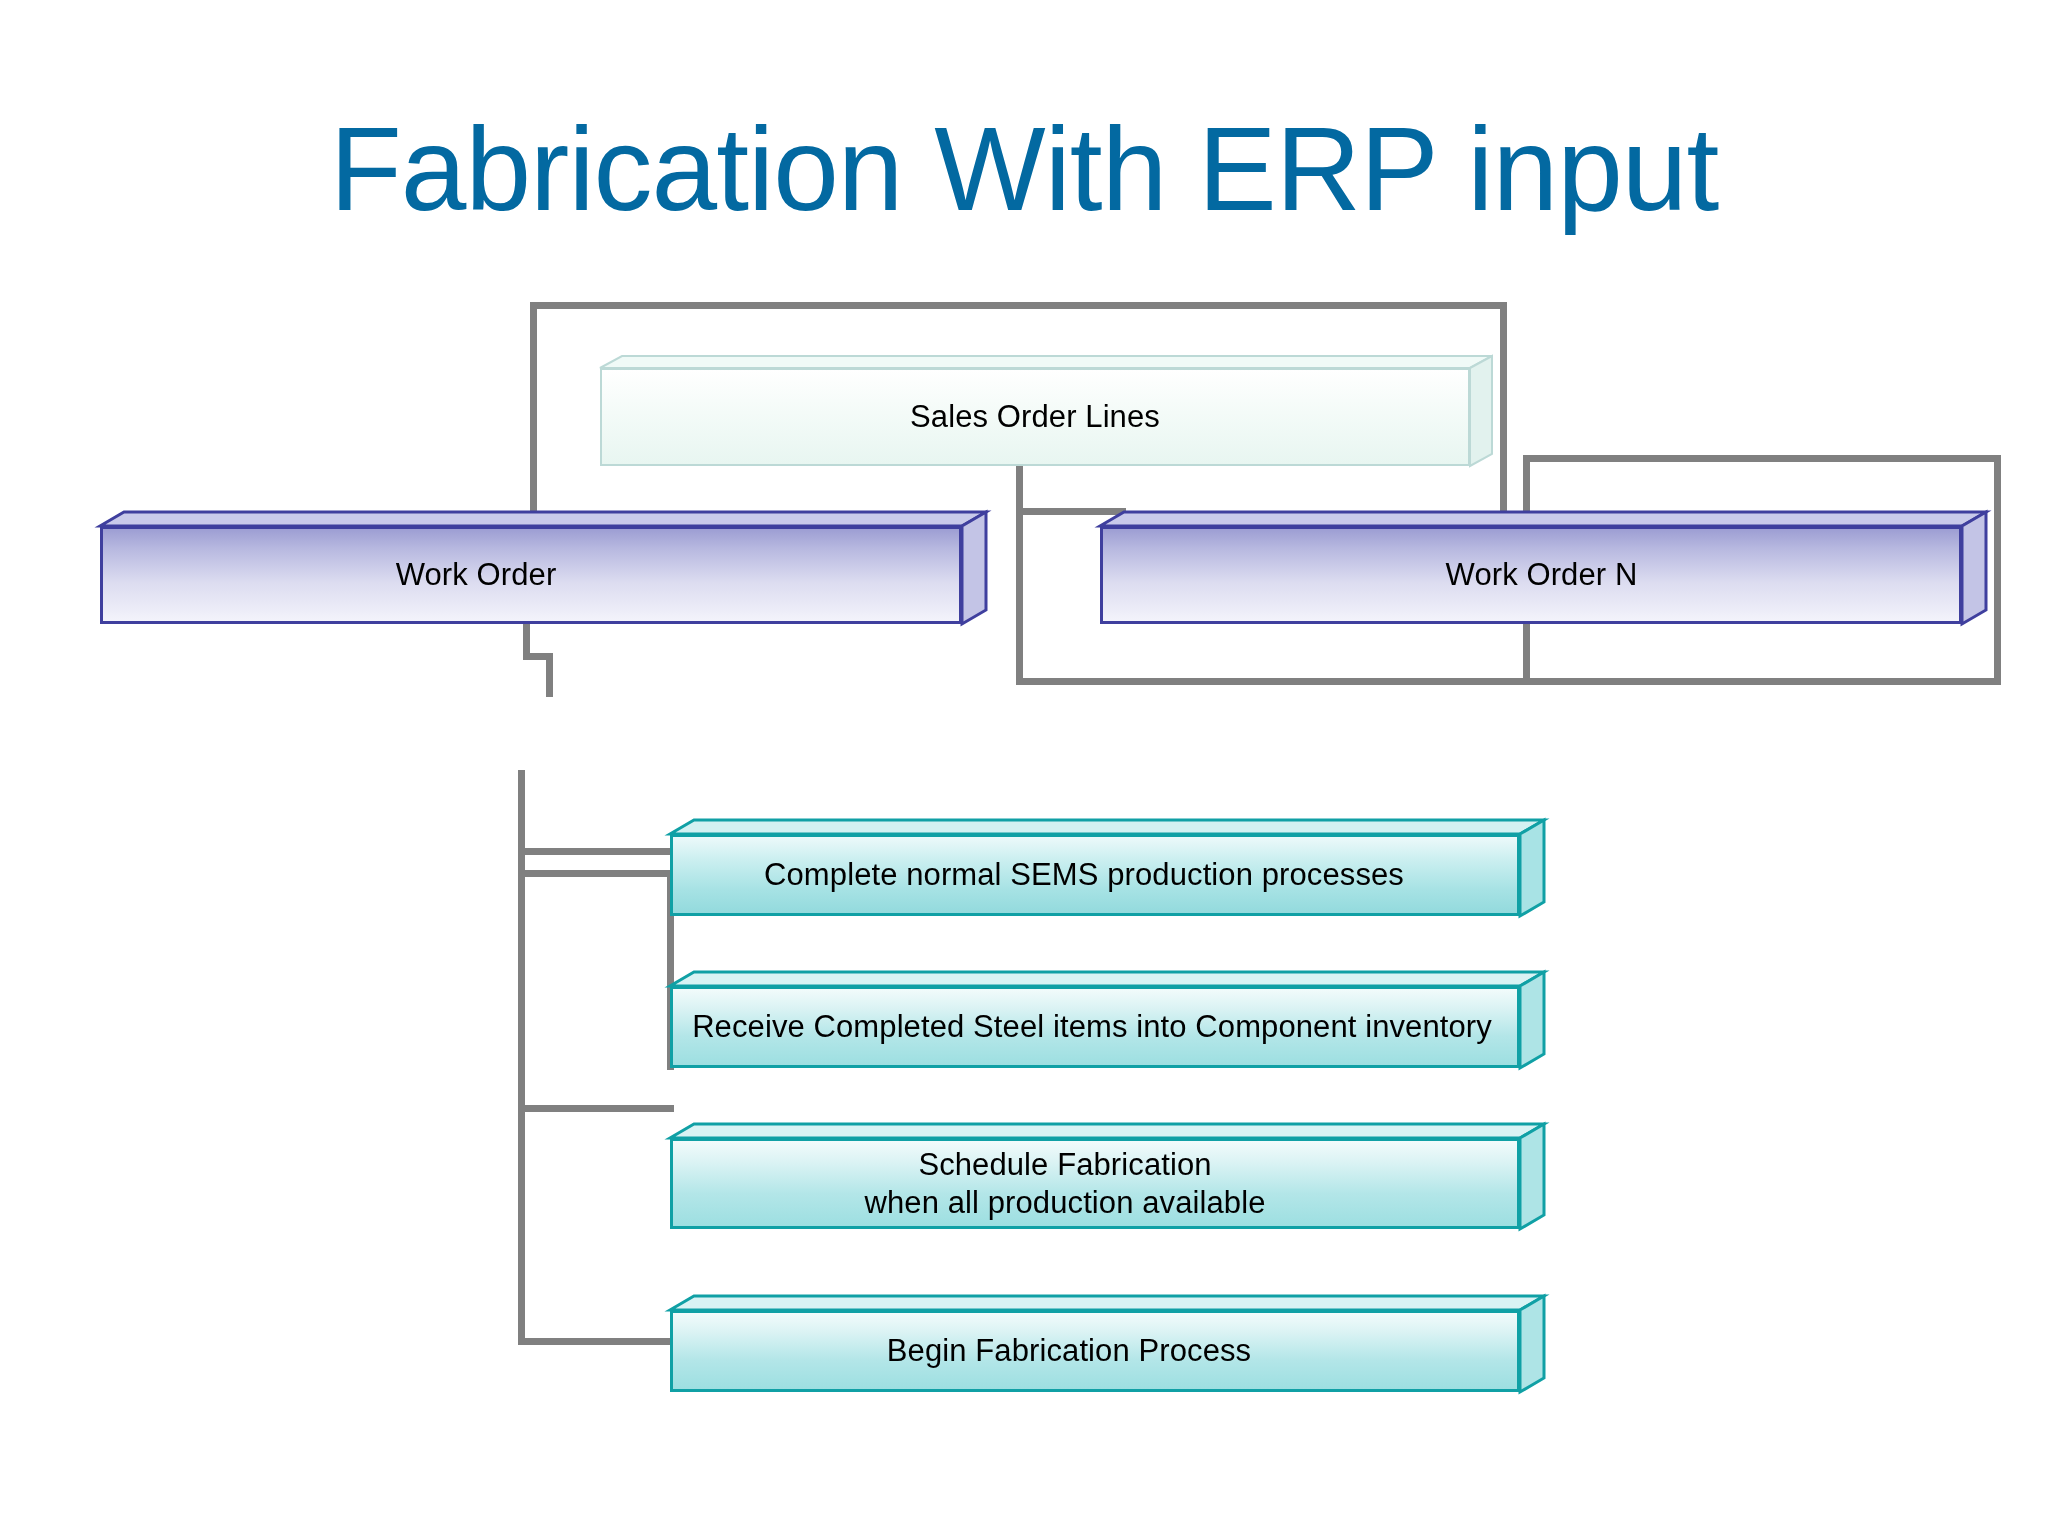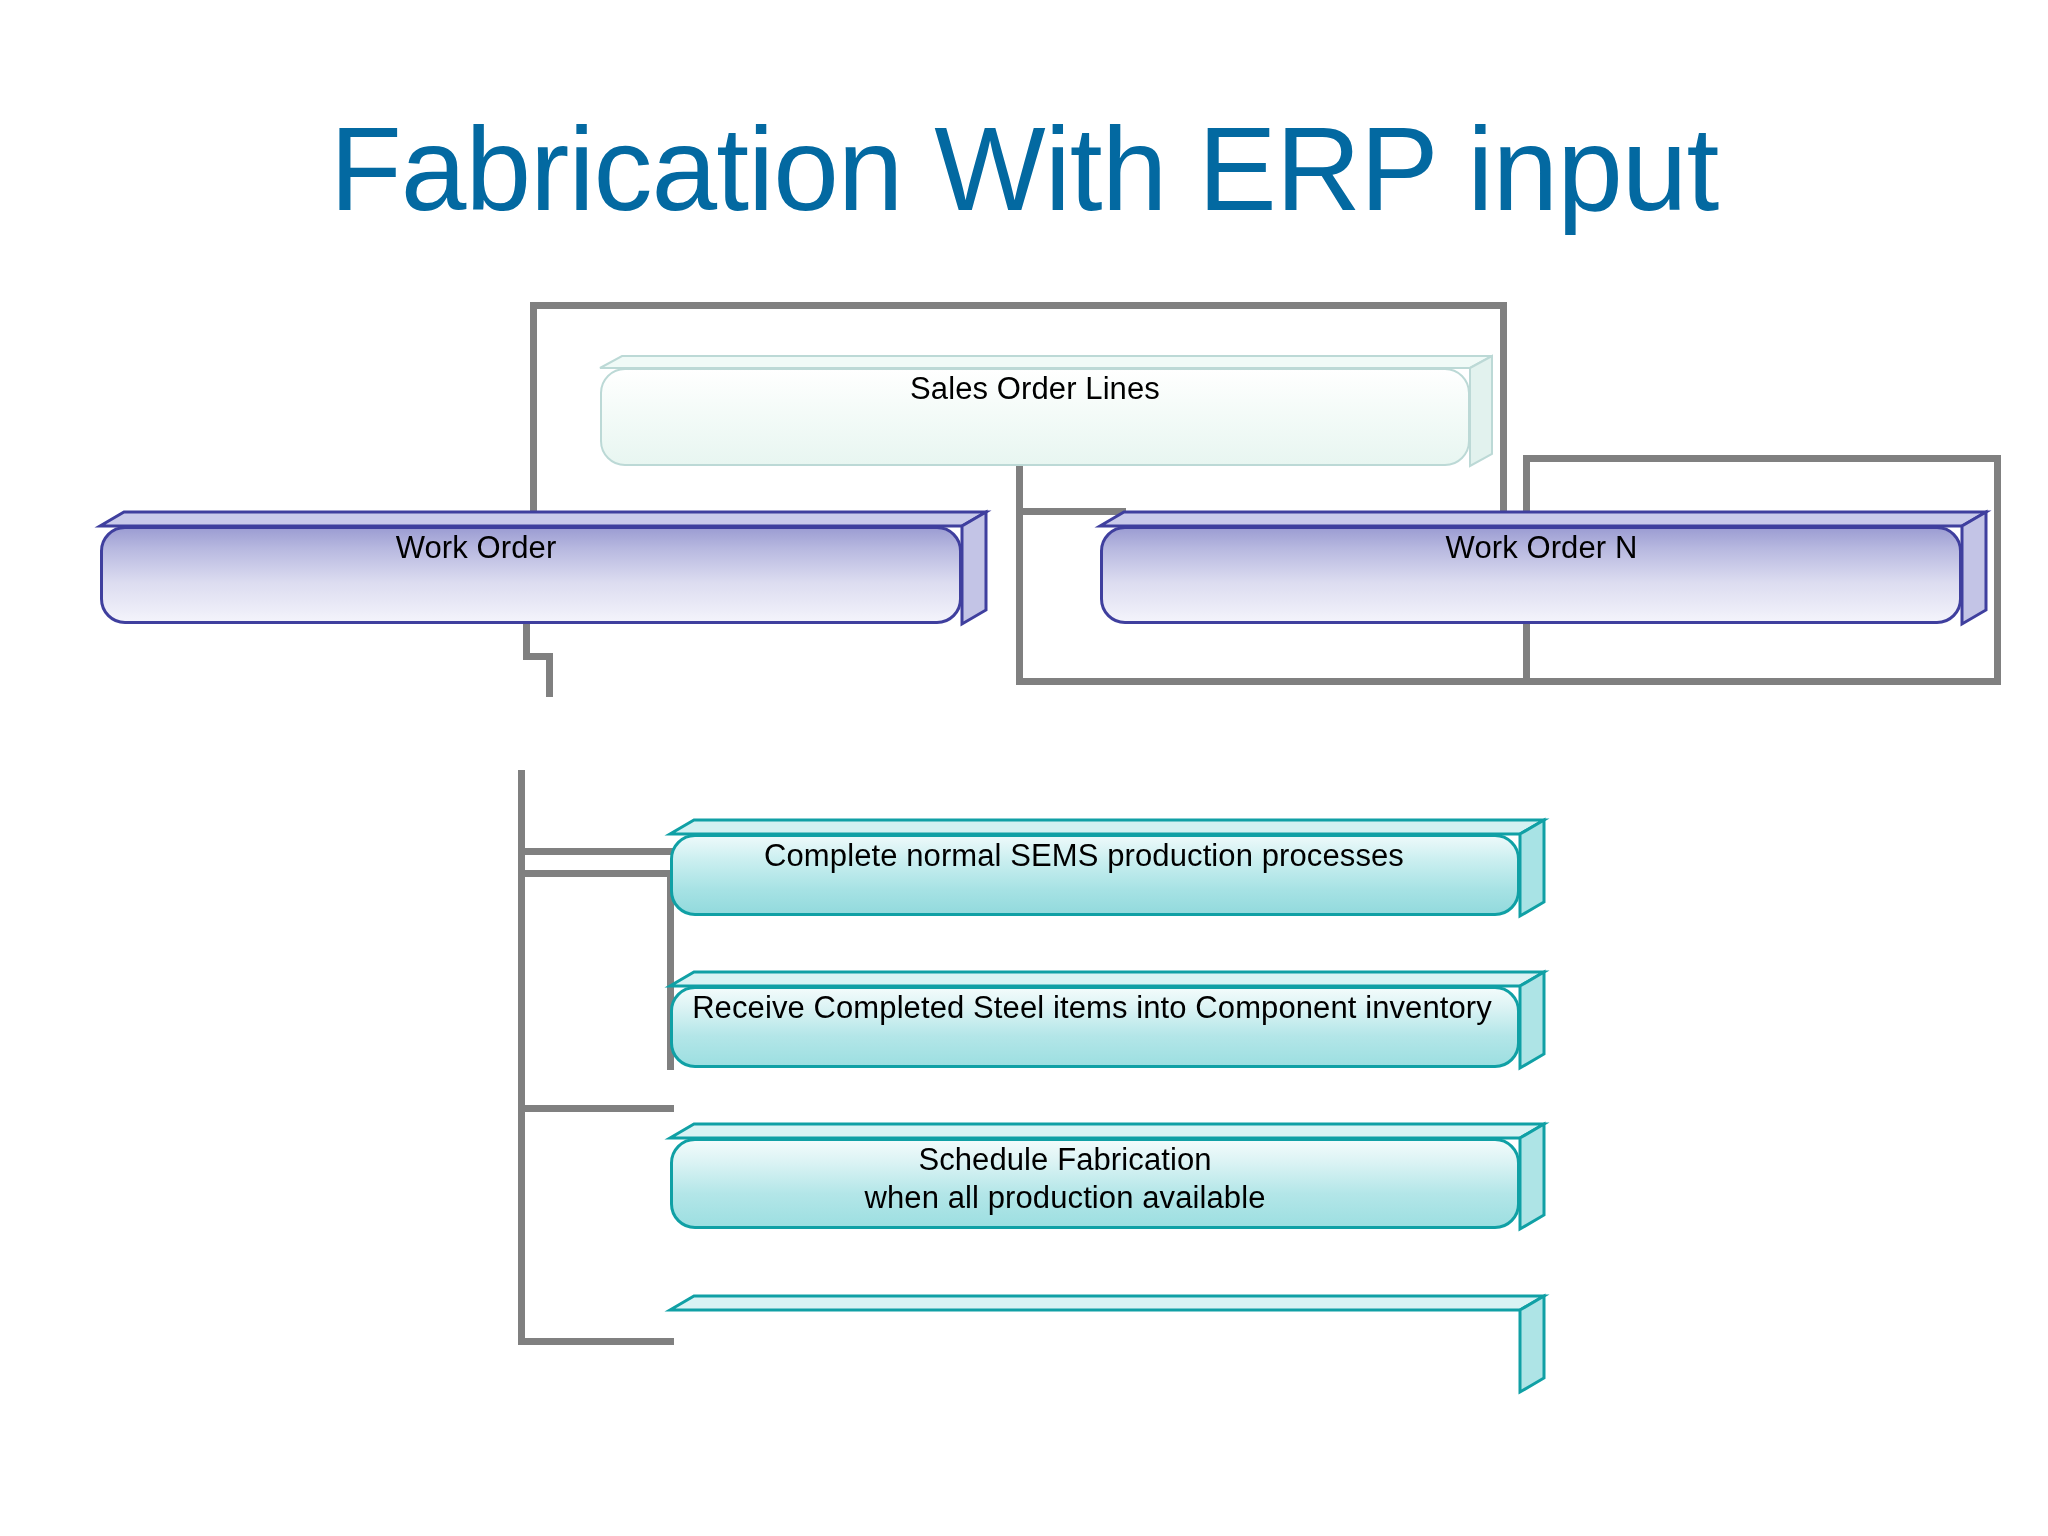--- a/index.html
+++ b/index.html
@@ -47,23 +47,23 @@
     box-sizing: border-box;
   }
   .box3d .face {
     position: absolute;
     left: 0;
     right: 0;
     top: 0;
     bottom: 0;
     box-sizing: border-box;
     display: flex;
+    align-items: center;
     justify-content: center;
     z-index: 3;
-    border-radius: 25px;
   }
   .box3d .lbl {
     position: relative;
     font-size: 31px;
     line-height: 38px;
     color: #000000;
     text-align: center;
     white-space: pre-line;
     letter-spacing: 0.1px;
   }
@@ -211,15 +211,18 @@
     </div>
   </div>
 
   <div class="box3d v-teal" style="left:670px; top:1296px; width:850px; height:96px;">
     <div class="top">
       <svg width="890" height="125" viewBox="0 0 890 125">
         <polygon points="0,14 24,0 874,0 850,14" fill="#d9f3f4" stroke="#10a0a5" stroke-width="3"></polygon>
         <polygon points="850,14 874,0 874,82 850,96" fill="#aee4e6" stroke="#10a0a5" stroke-width="3"></polygon>
       </svg>
     </div>
+    <div class="face" style="top:14px;">
+      <span class="lbl" style="margin-left:-52px;">Begin Fabrication Process</span>
+    </div>
   </div>
 
 </div>
 
 </body></html>

